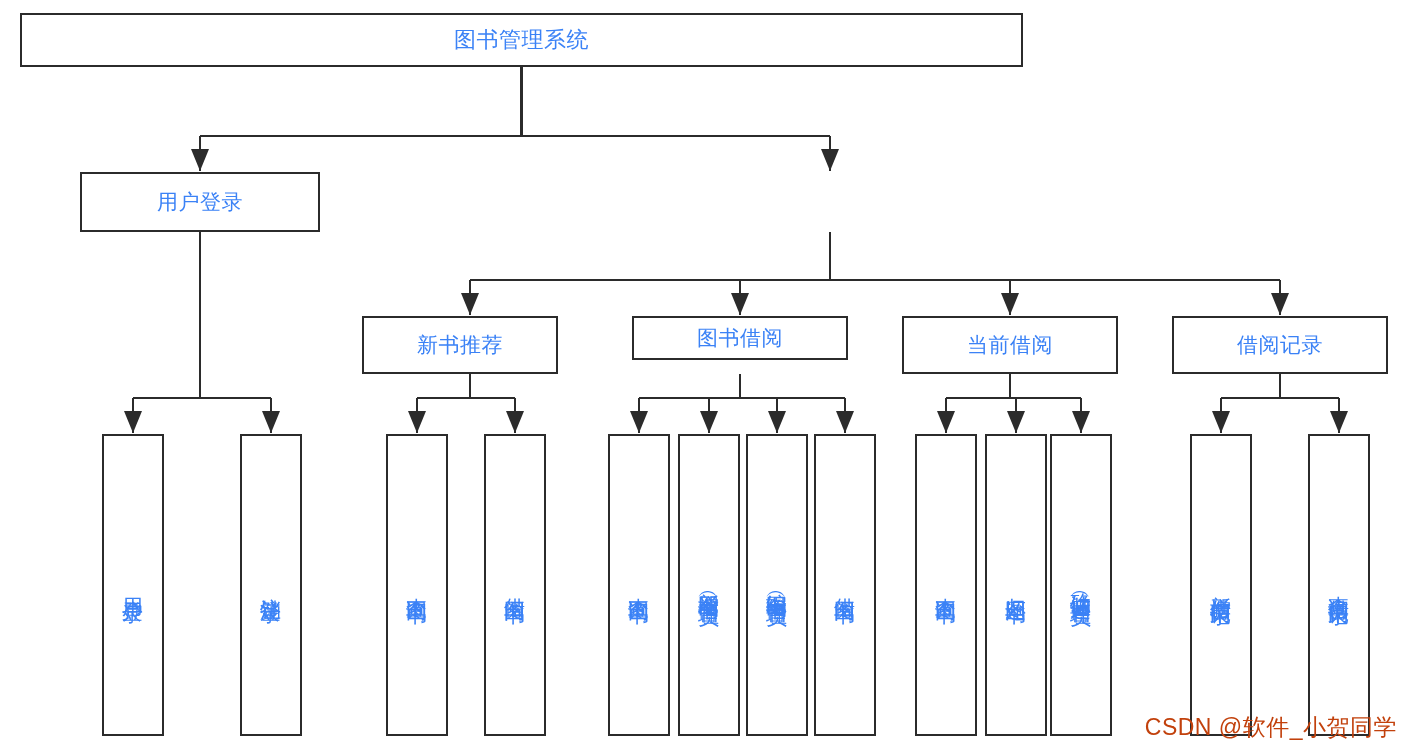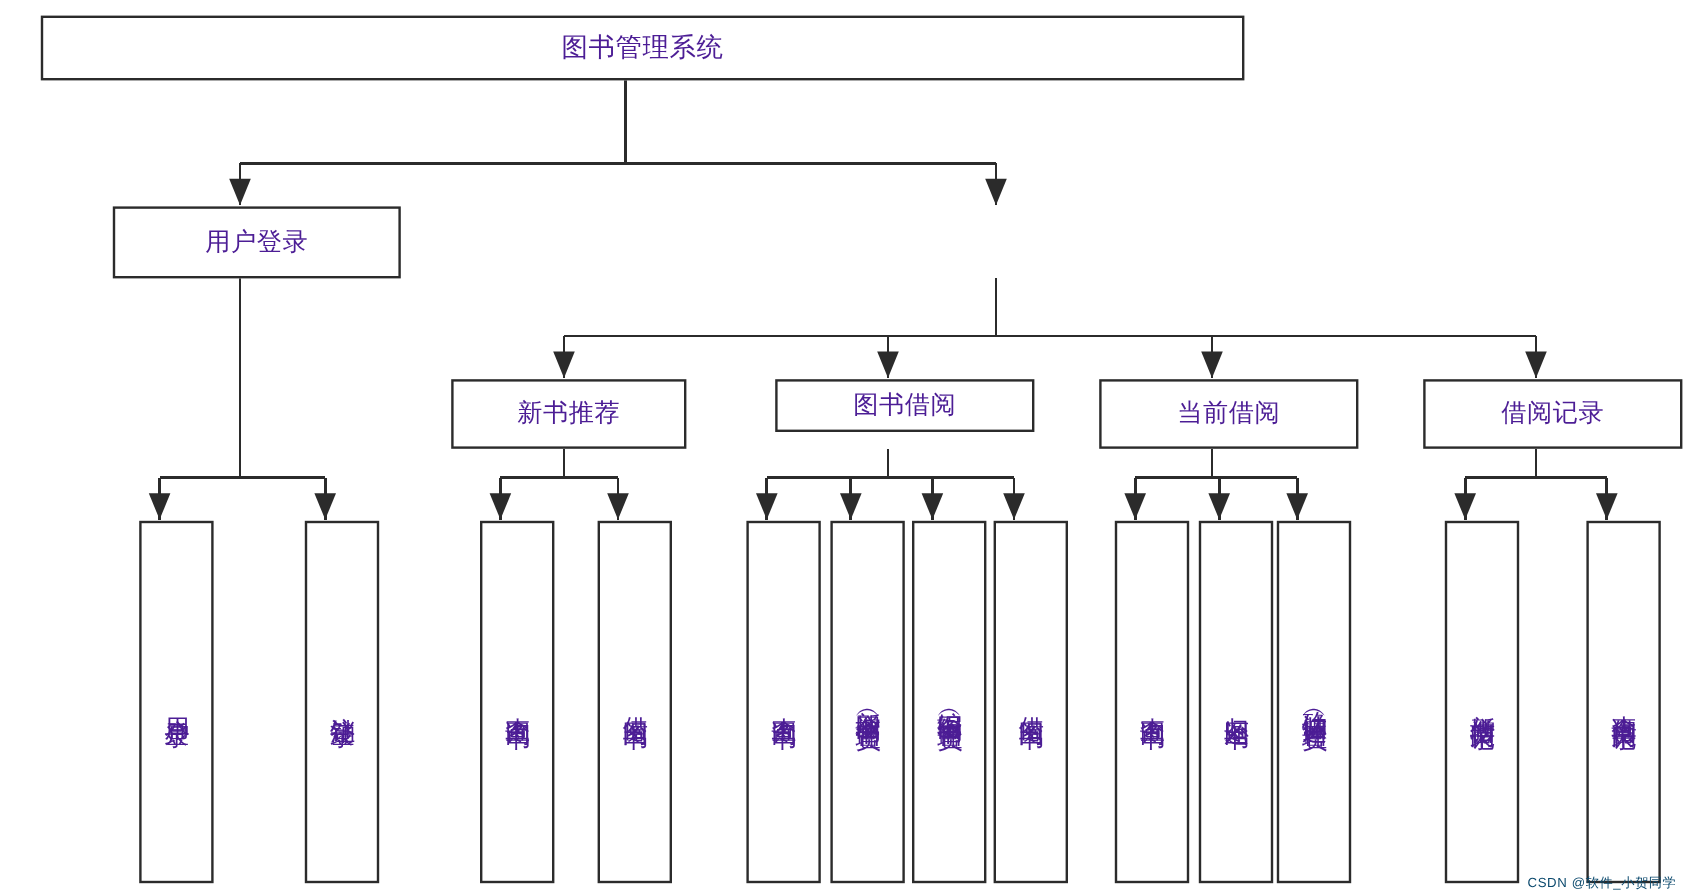--- a/index.html
+++ b/index.html
@@ -27,22 +27,21 @@
   }
   
   .node {
     position: absolute;
     box-sizing: border-box;
     background: #ffffff;
     border: 2px solid #2b2b2b;
     display: flex;
     align-items: center;
     justify-content: center;
-    color: #4c1d95;
-    margin-left: 14px;
+    color: #3b82f6;
   }
   .node-label {
     display: block;
     text-align: center;
     line-height: 1.15;
     white-space: nowrap;
   }
   
   .node.h .node-label {
     writing-mode: horizontal-tb;
@@ -64,22 +63,22 @@
     font-size: 21px;
     letter-spacing: 2px;
     line-height: 1;
     white-space: nowrap;
   }
   
   #watermark {
     position: absolute;
     right: 8px;
     bottom: 4px;
-    font-size: 11px;
-    color: #0c4a6e;
+    font-size: 23px;
+    color: #c2410c;
     letter-spacing: 0.5px;
     white-space: nowrap;
     pointer-events: none;
   }
 </style>
 </head>
 <body>
 
 <div id="canvas">
 

